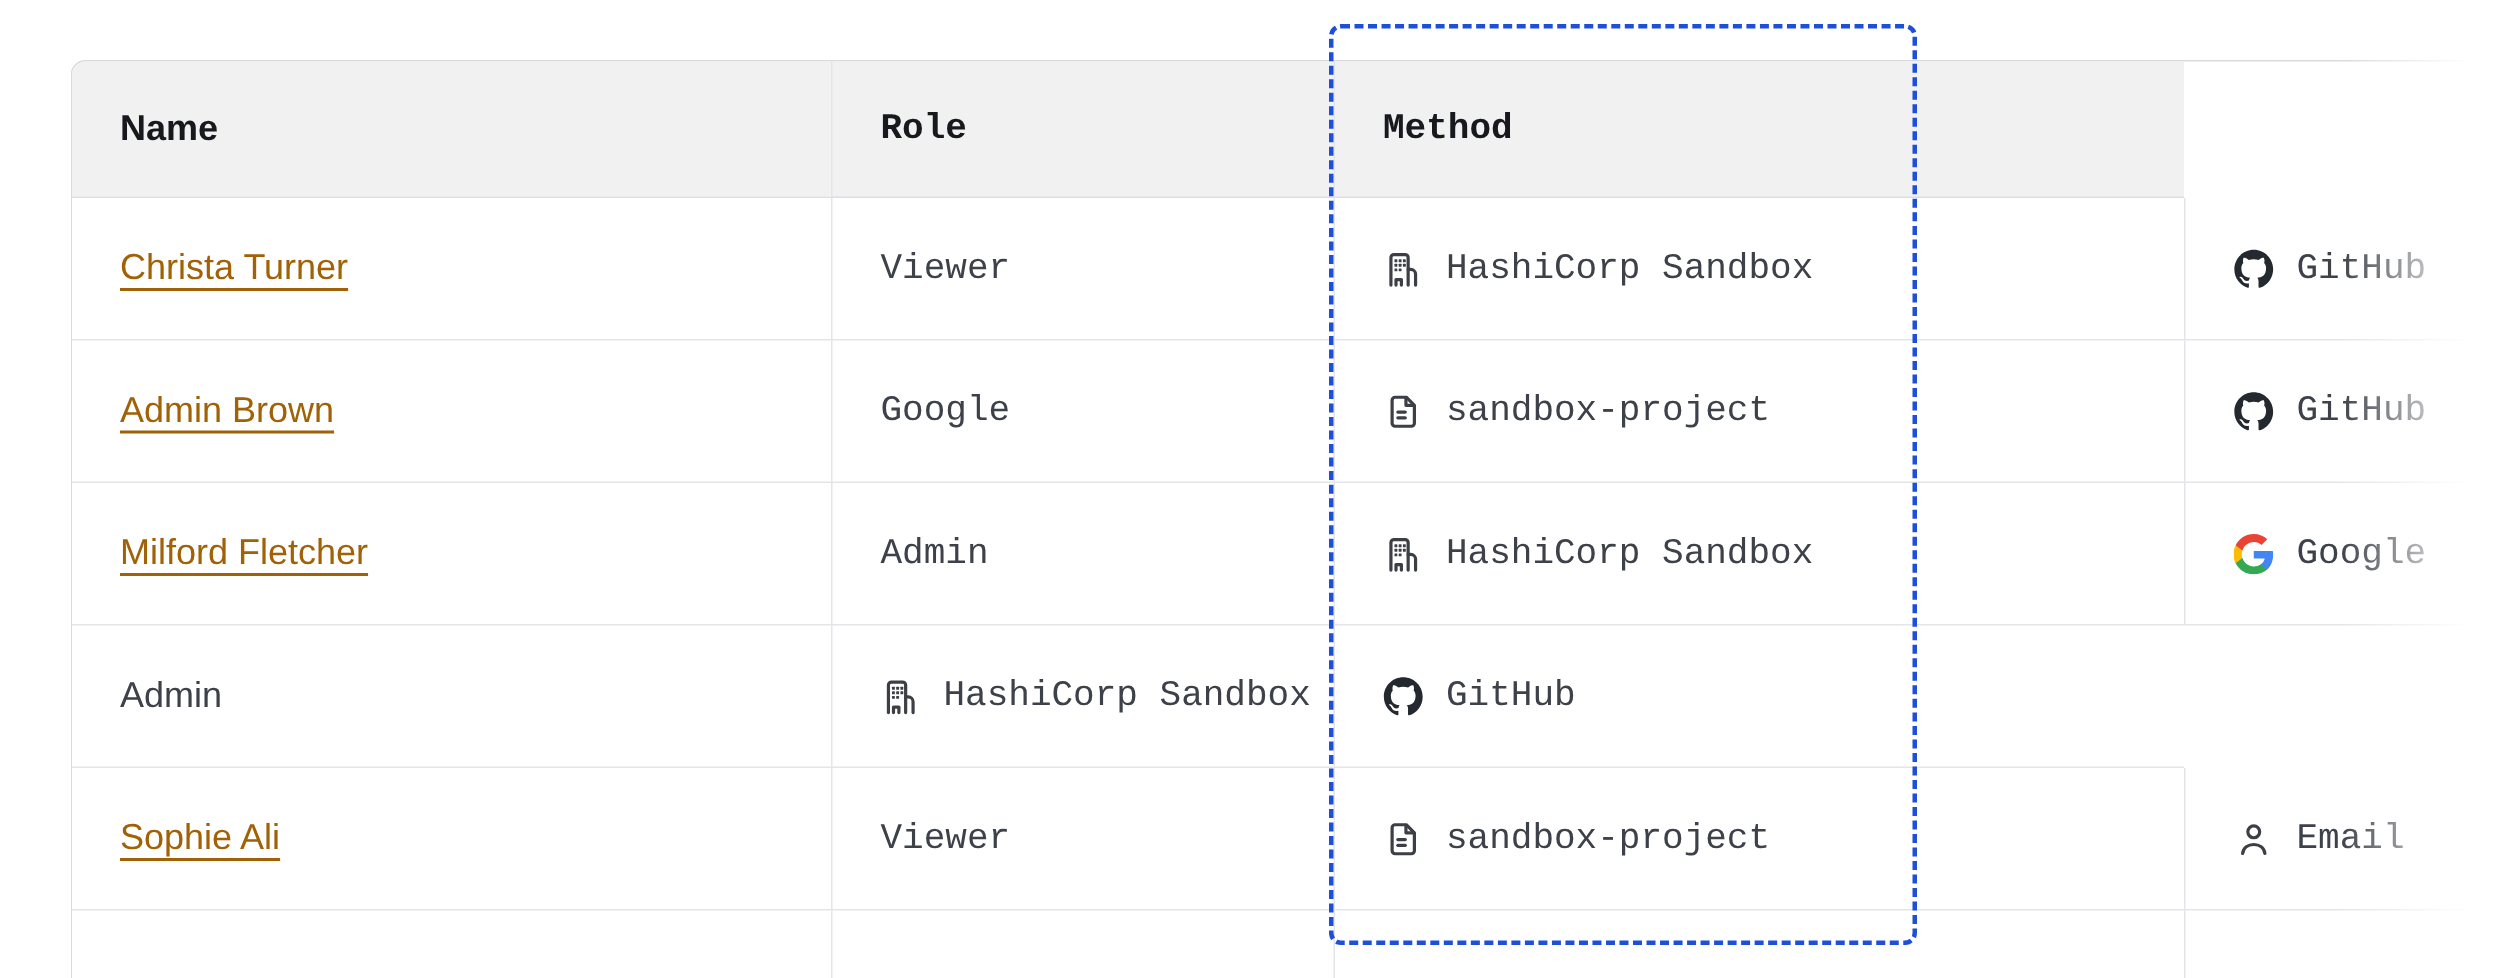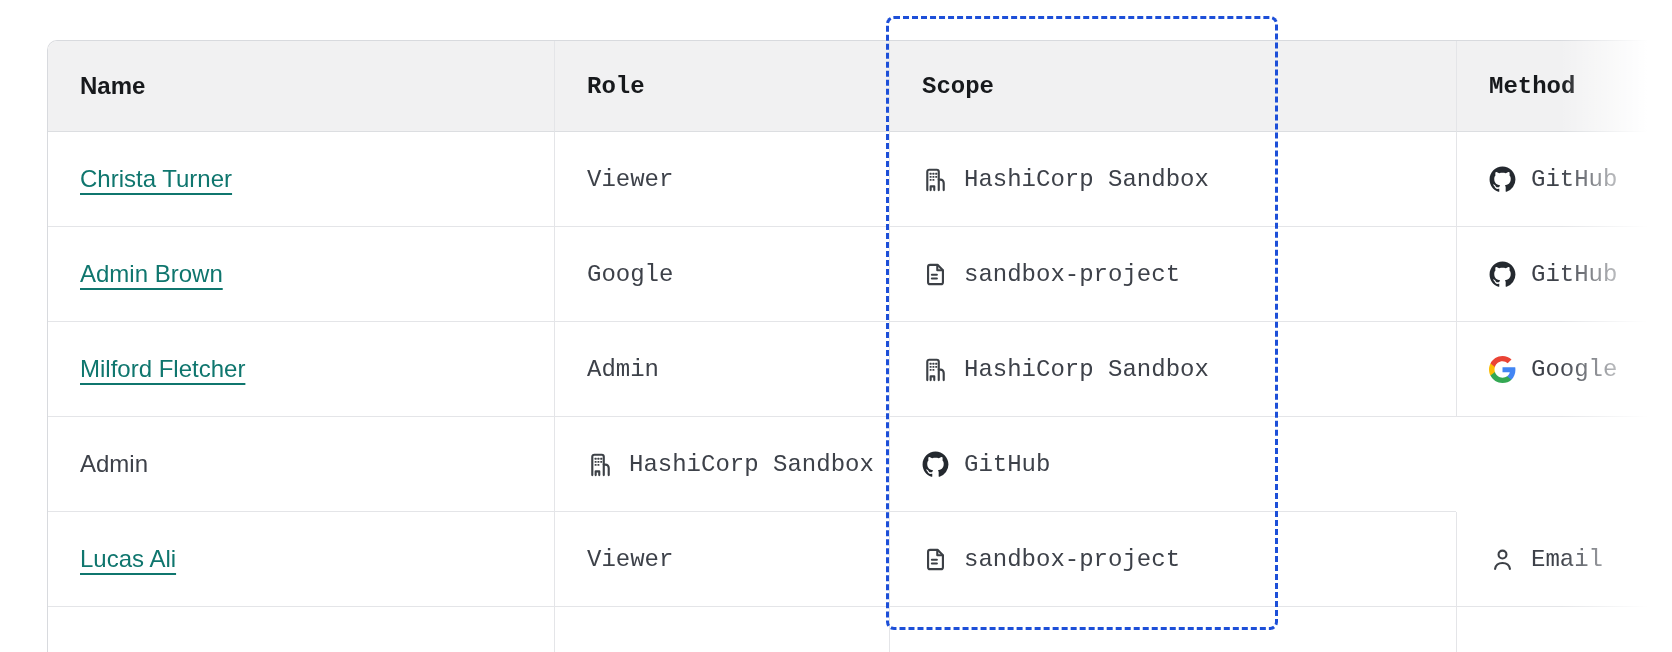--- a/index.html
+++ b/index.html
@@ -33,21 +33,21 @@
   .th{
     height:91px;background:var(--header-bg);
     border-bottom:1px solid var(--border-dark);
     font-weight:700;color:var(--text-dark);
   }
   .th:first-child{border-top-left-radius:9px;}
   .th + .th, .td + .td{border-left:1px solid var(--border);font-family:Liberation Mono, monospace;}
   .td{height:95px;border-bottom:1px solid var(--border);}
   .partial .td{height:80px;border-bottom:none;}
   .name-link{
-    color:#0f766e;text-decoration:underline;
+    color:#a16207;text-decoration:underline;
     text-decoration-thickness:2px;text-underline-offset:6px;
     cursor:pointer;
   }
   .cell-icon{display:inline-flex;width:27px;height:27px;margin-right:15px;flex:0 0 auto;color:#3c4046;}
   .cell-icon svg{width:27px;height:27px;}
   .fade-overlay{
     position:absolute;top:0;right:0;width:112px;height:652px;z-index:10;
     background:linear-gradient(to right, rgba(255,255,255,0) 0%, #ffffff 78%);
     pointer-events:none;
   }
@@ -107,23 +107,20 @@
 
 <div class="table-wrap">
   <div class="tr">
     <div class="th">
       <span>Name</span>
     </div>
     <div class="th">
       <span>Role</span>
     </div>
     <div class="th">
-      <span>Scope</span>
-    </div>
-    <div class="th">
       <span>Method</span>
     </div>
   </div>
 
   <div id="tbody">
     <div class="tr">
       <div class="td">
         <a class="name-link">Christa Turner</a>
       </div>
       <div class="td">
@@ -214,21 +211,21 @@
             <svg>
               <use href="#sym-github-icon"></use>
             </svg>
           </span>
         <span class="method-label">GitHub</span>
       </div>
     </div>
 
     <div class="tr">
       <div class="td">
-        <a class="name-link">Lucas Ali</a>
+        <a class="name-link">Sophie Ali</a>
       </div>
       <div class="td">
         <span>Viewer</span>
       </div>
       <div class="td">
         <span class="cell-icon scope-icon">
             <svg>
               <use href="#sym-project-icon"></use>
             </svg>
           </span>

